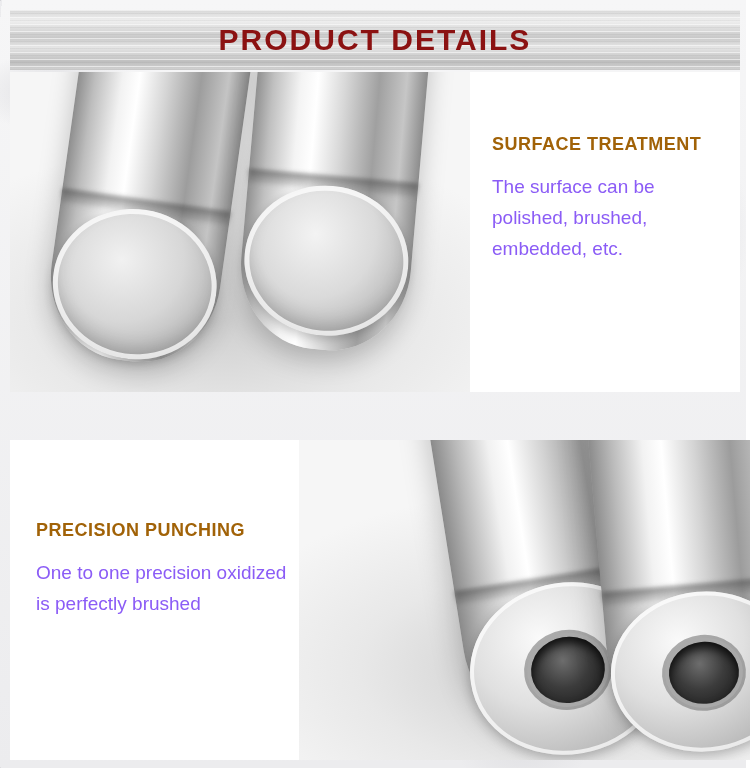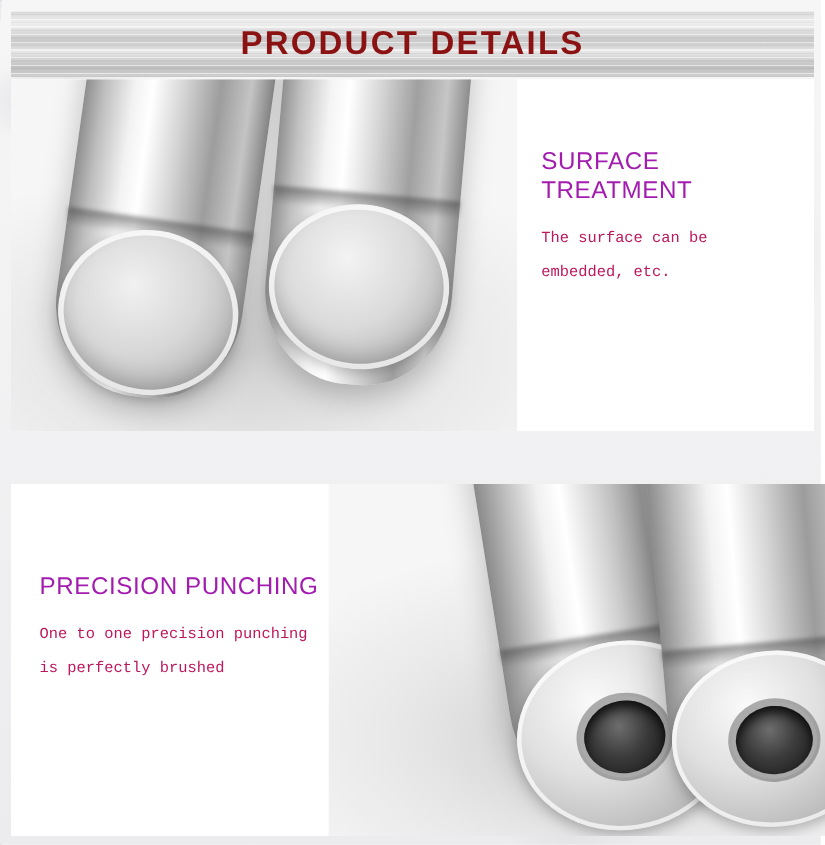--- a/index.html
+++ b/index.html
@@ -271,33 +271,33 @@
     box-sizing: border-box;
   }
   .text-bottom {
     left: 0;
     width: 280px;
     padding: 80px 0 0 26px;
     box-sizing: border-box;
   }
   .block-title {
     display: block;
-    font-size: 22px;
-    font-weight: normal;
-    color: #a21caf;
+    font-size: 18px;
+    font-weight: bold;
+    color: #a16207;
     letter-spacing: 0.5px;
     margin-bottom: 16px;
     font-family: "Liberation Sans", sans-serif;
   }
   .block-line {
     display: block;
-    font-size: 14px;
-    color: #be185d;
+    font-size: 19px;
+    color: #8b5cf6;
     line-height: 31px;
-    font-family: Liberation Mono, monospace;
+    font-family: Liberation Sans, sans-serif;
   }
 </style>
 </head>
 <body>
 
 <div class="page">
 
   <div class="header-band">
     <span class="header-title">PRODUCT DETAILS</span>
   </div>
@@ -311,30 +311,31 @@
       </div>
       <div class="tube tube-b">
         <div class="dark-band" style="top:156px"></div>
         <div class="tube-end end-b"></div>
       </div>
     </div>
 
     <div class="text-block text-top">
       <span class="block-title">SURFACE TREATMENT</span>
       <span class="block-line">The surface can be</span>
+      <span class="block-line">polished, brushed,</span>
       <span class="block-line">embedded, etc.</span>
     </div>
 
   </div>
 
   <div class="panel panel-bottom">
 
     <div class="text-block text-bottom">
       <span class="block-title">PRECISION PUNCHING</span>
-      <span class="block-line">One to one precision punching</span>
+      <span class="block-line">One to one precision oxidized</span>
       <span class="block-line">is perfectly brushed</span>
     </div>
 
     <div class="photo photo-bottom">
       <div class="tube tube-c">
         <div class="dark-band" style="top:206px"></div>
         <div class="ring ring-c">
           <div class="bore bore-c"></div>
         </div>
       </div>

